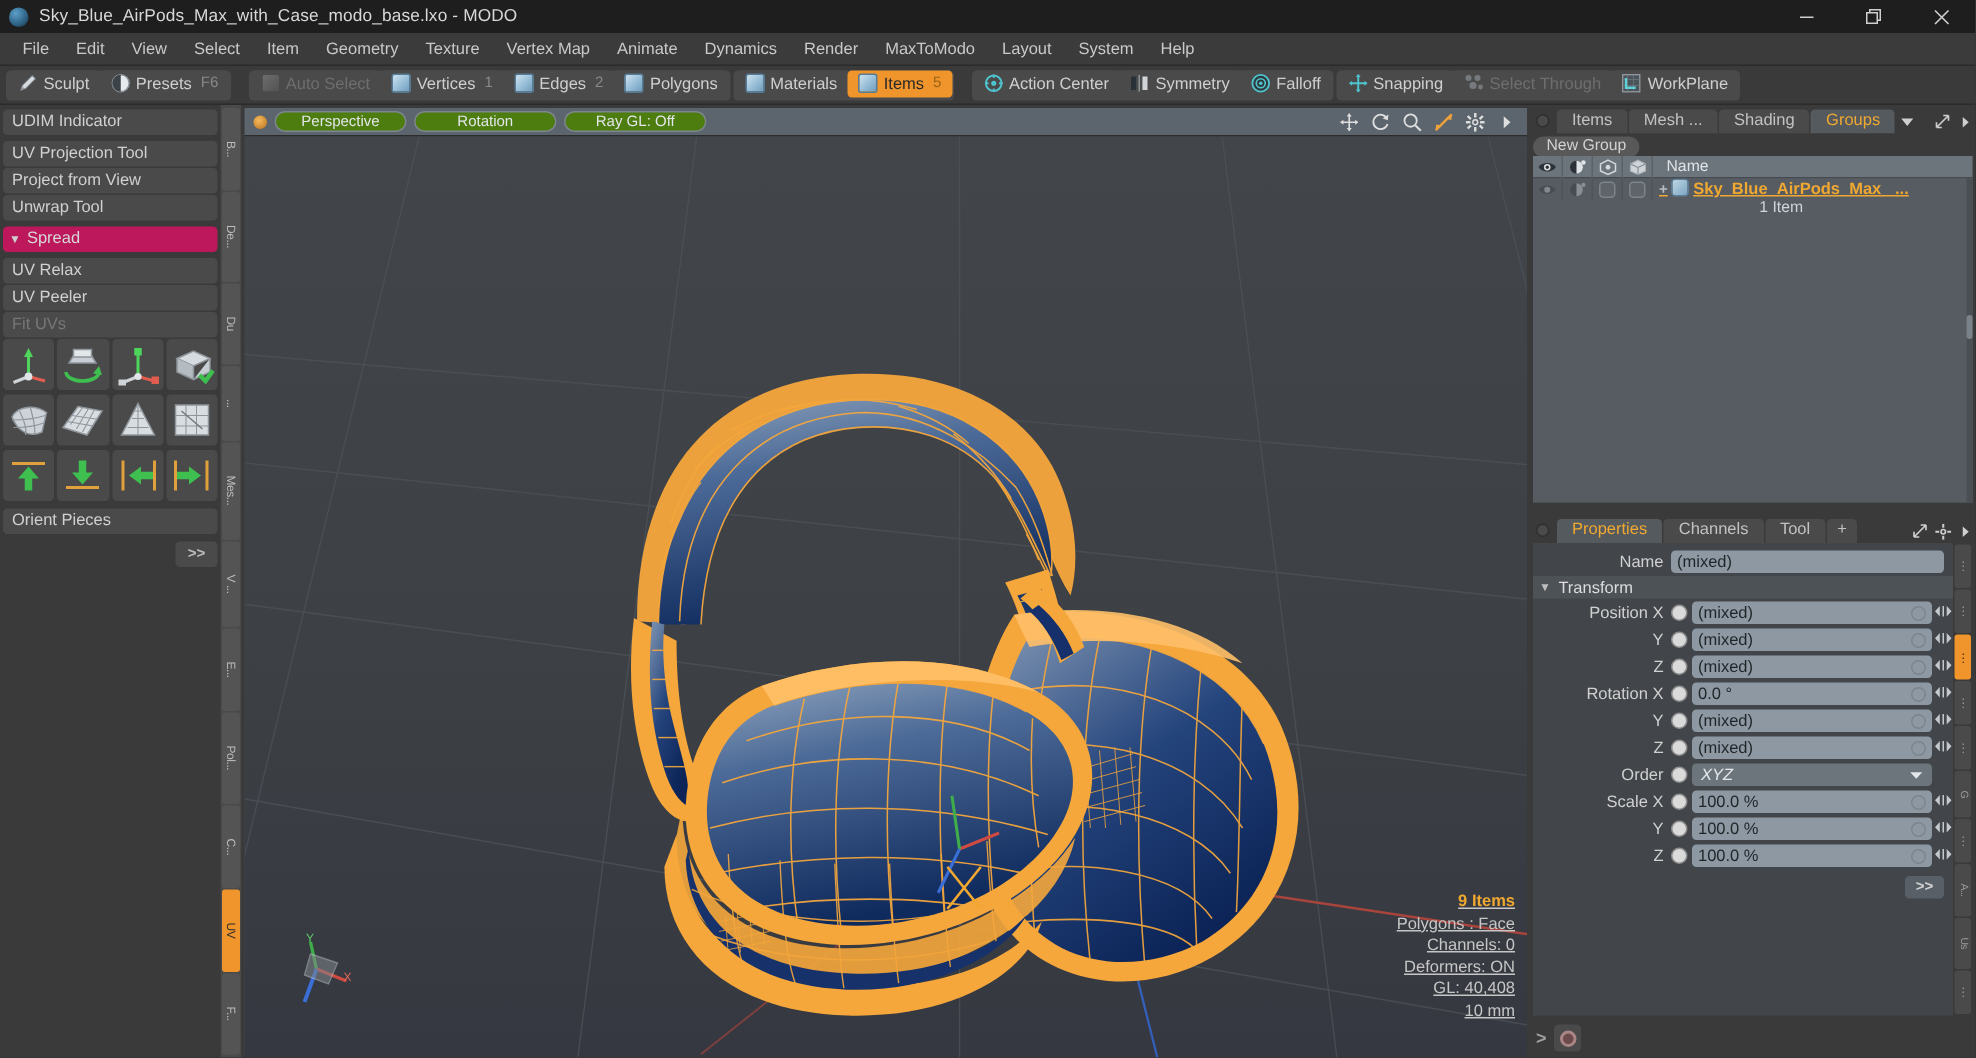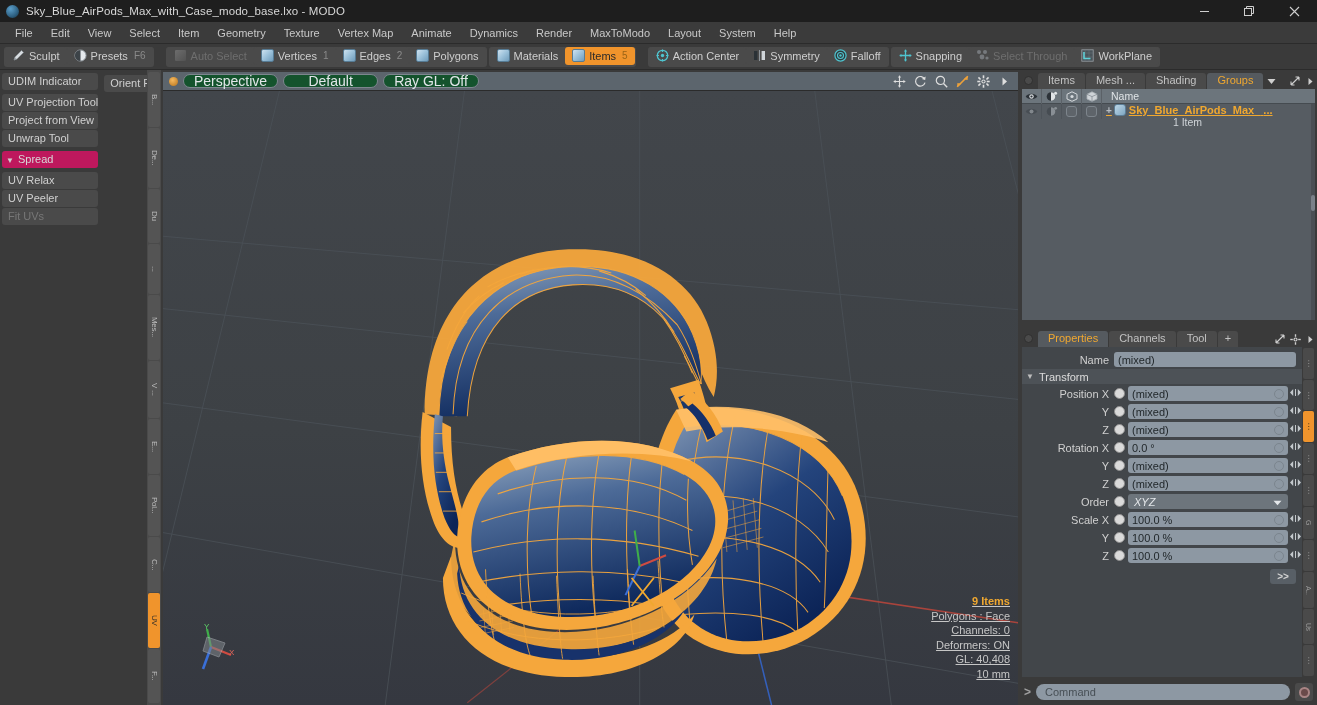--- a/index.html
+++ b/index.html
@@ -60,21 +60,21 @@
   .cube {
     background: linear-gradient(135deg,#cfe2ef 0%,#9fc4dc 45%,#6f9cbb 100%);
     border: 1px solid #567b94; border-radius: 2px;
   }
   .cube.dim  { background: linear-gradient(135deg,#6d6d6d,#525252); border-color:#4a4a4a; }
 
   
   .body { flex: 1; display: flex; min-height: 0; background: #2f2f2f; }
 
   
-  .leftpanel { width: 147px; flex: none; background: #3a3a3a; display: flex; flex-direction: row; padding: 3px 2px 2px 2px; }
+  .leftpanel { width: 147px; flex: none; background: #3a3a3a; display: flex; flex-direction: column; padding: 3px 2px 2px 2px; }
   .lrow {
     height: 17px; background: #4a4a4a; border-radius: 3px; margin-bottom: 1px;
     color: #d0d0d0; font-size: 11px; line-height: 17px; padding-left: 6px; white-space: nowrap;
   }
   .lrow.dim { color: #777; }
   .lrow.header { background: #be185d; color:#d8d8d8; padding-left: 4px; }
   .lrow.header .tri { color:#cfcfcf; font-size:8px; margin-right:4px; }
   .lgap { height: 3px; }
   .icogrid { display: grid; grid-template-columns: repeat(4, 1fr); gap: 2px; margin-bottom: 3px; }
   .icocell {
@@ -104,21 +104,21 @@
 
   
   .viewwrap { flex: 1; display: flex; flex-direction: column; min-width: 0; background:#3a3a3a; padding: 2px 2px 0 2px;}
   .vp-header {
     height: 19px; flex: none; background: #5c656d; display: flex; align-items: center; gap: 5px;
     padding: 0 6px; border-bottom: 1px solid #2b2b2b;
   }
   .vp-dot { width: 9px; height: 9px; border-radius: 50%; background: radial-gradient(circle at 40% 35%, #f6b95e, #b5721a); flex:none;}
   .vp-chip {
     height: 14px; line-height: 13px; padding: 0 10px; border-radius: 7px;
-    background: #14532d; border: 1px solid #7d868e; color: #e2e6e9; font-size: 14px; white-space: nowrap;
+    background: #4d7c0f; border: 1px solid #7d868e; color: #e2e6e9; font-size: 10px; white-space: nowrap;
   }
   .vp-chip.w1 { min-width: 88px; text-align: center; }
   .vp-chip.w2 { min-width: 95px; text-align: center; }
   .vp-chip.w3 { min-width: 95px; text-align: center; }
   .vp-hspace { flex: 1; }
   .vp-tool { width: 16px; height: 16px; display:flex; align-items:center; justify-content:center; color:#dcdcdc;}
   .vp-tool.sel svg { filter: none; }
 
   .vp {
     flex: 1; position: relative; overflow: hidden; min-height: 0;
@@ -531,21 +531,21 @@
         <div class="vtab f1">Pol...</div>
         <div class="vtab f1">C...</div>
         <div class="vtab f1 active">UV</div>
         <div class="vtab f1">F...</div>
       </div>
 
     <div class="viewwrap">
       <div class="vp-header">
         <div class="vp-dot"></div>
         <div class="vp-chip w1">Perspective</div>
-        <div class="vp-chip w2">Default</div>
+        <div class="vp-chip w2">Rotation</div>
         <div class="vp-chip w3">Ray GL: Off</div>
         <div class="vp-hspace"></div>
         <div class="vp-tool">
           <svg width="13" height="13" viewBox="0 0 13 13">
               <path d="M6.5 0.8 V12.2 M0.8 6.5 H12.2" stroke="#dedede" stroke-width="1.1"></path>
               <path d="M6.5 0.5 L4.8 2.6 H8.2 Z M6.5 12.5 L4.8 10.4 H8.2 Z M0.5 6.5 L2.6 4.8 V8.2 Z M12.5 6.5 L10.4 4.8 V8.2 Z" fill="#dedede"></path>
             </svg>
         </div>
         <div class="vp-tool">
           <svg width="13" height="13" viewBox="0 0 13 13">
@@ -781,20 +781,23 @@
               <svg width="10" height="10" viewBox="0 0 10 10">
                 <path d="M1 9 L9 1 M9 1 L5.5 1 M9 1 L9 4.5 M1 9 L4.5 9 M1 9 L1 5.5" stroke="#cfcfcf" stroke-width="1.1" fill="none"></path>
               </svg>
             </div>
             <div class="mini">
               <svg width="7" height="9" viewBox="0 0 7 9">
                 <path d="M1.5 1 L5.5 4.5 L1.5 8 Z" fill="#cfcfcf"></path>
               </svg>
             </div>
           </div>
+        <div class="newgroup-row">
+          <span class="newgroup">New Group</span>
+        </div>
         <div class="groupsbox">
           <div class="listhead">
             <div class="lh-col">
               <svg width="13" height="9" viewBox="0 0 13 9">
                   <path d="M0.7 4.5 C3 0.8 10 0.8 12.3 4.5 C10 8.2 3 8.2 0.7 4.5Z" fill="#2c3238"></path>
                   <circle cx="6.5" cy="4.5" r="2.2" fill="#d9dde0"></circle>
                   <circle cx="6.5" cy="4.5" r="1.1" fill="#2c3238"></circle>
                 </svg>
             </div>
             <div class="lh-col">
@@ -1049,22 +1052,19 @@
               </div>
               <div class="rcell">
                 <span class="rdots">⋮</span>
               </div>
             </div>
         </div>
       </div>
 
       <div class="cmdbar">
         <span class="cmd-gt">&gt;</span>
-        <div class="cmdinput">
-          <span>Command</span>
-        </div>
         <div class="cmdrec">
             <i></i>
           </div>
       </div>
     </div>
   </div>
 </div>
 
 </body></html>

